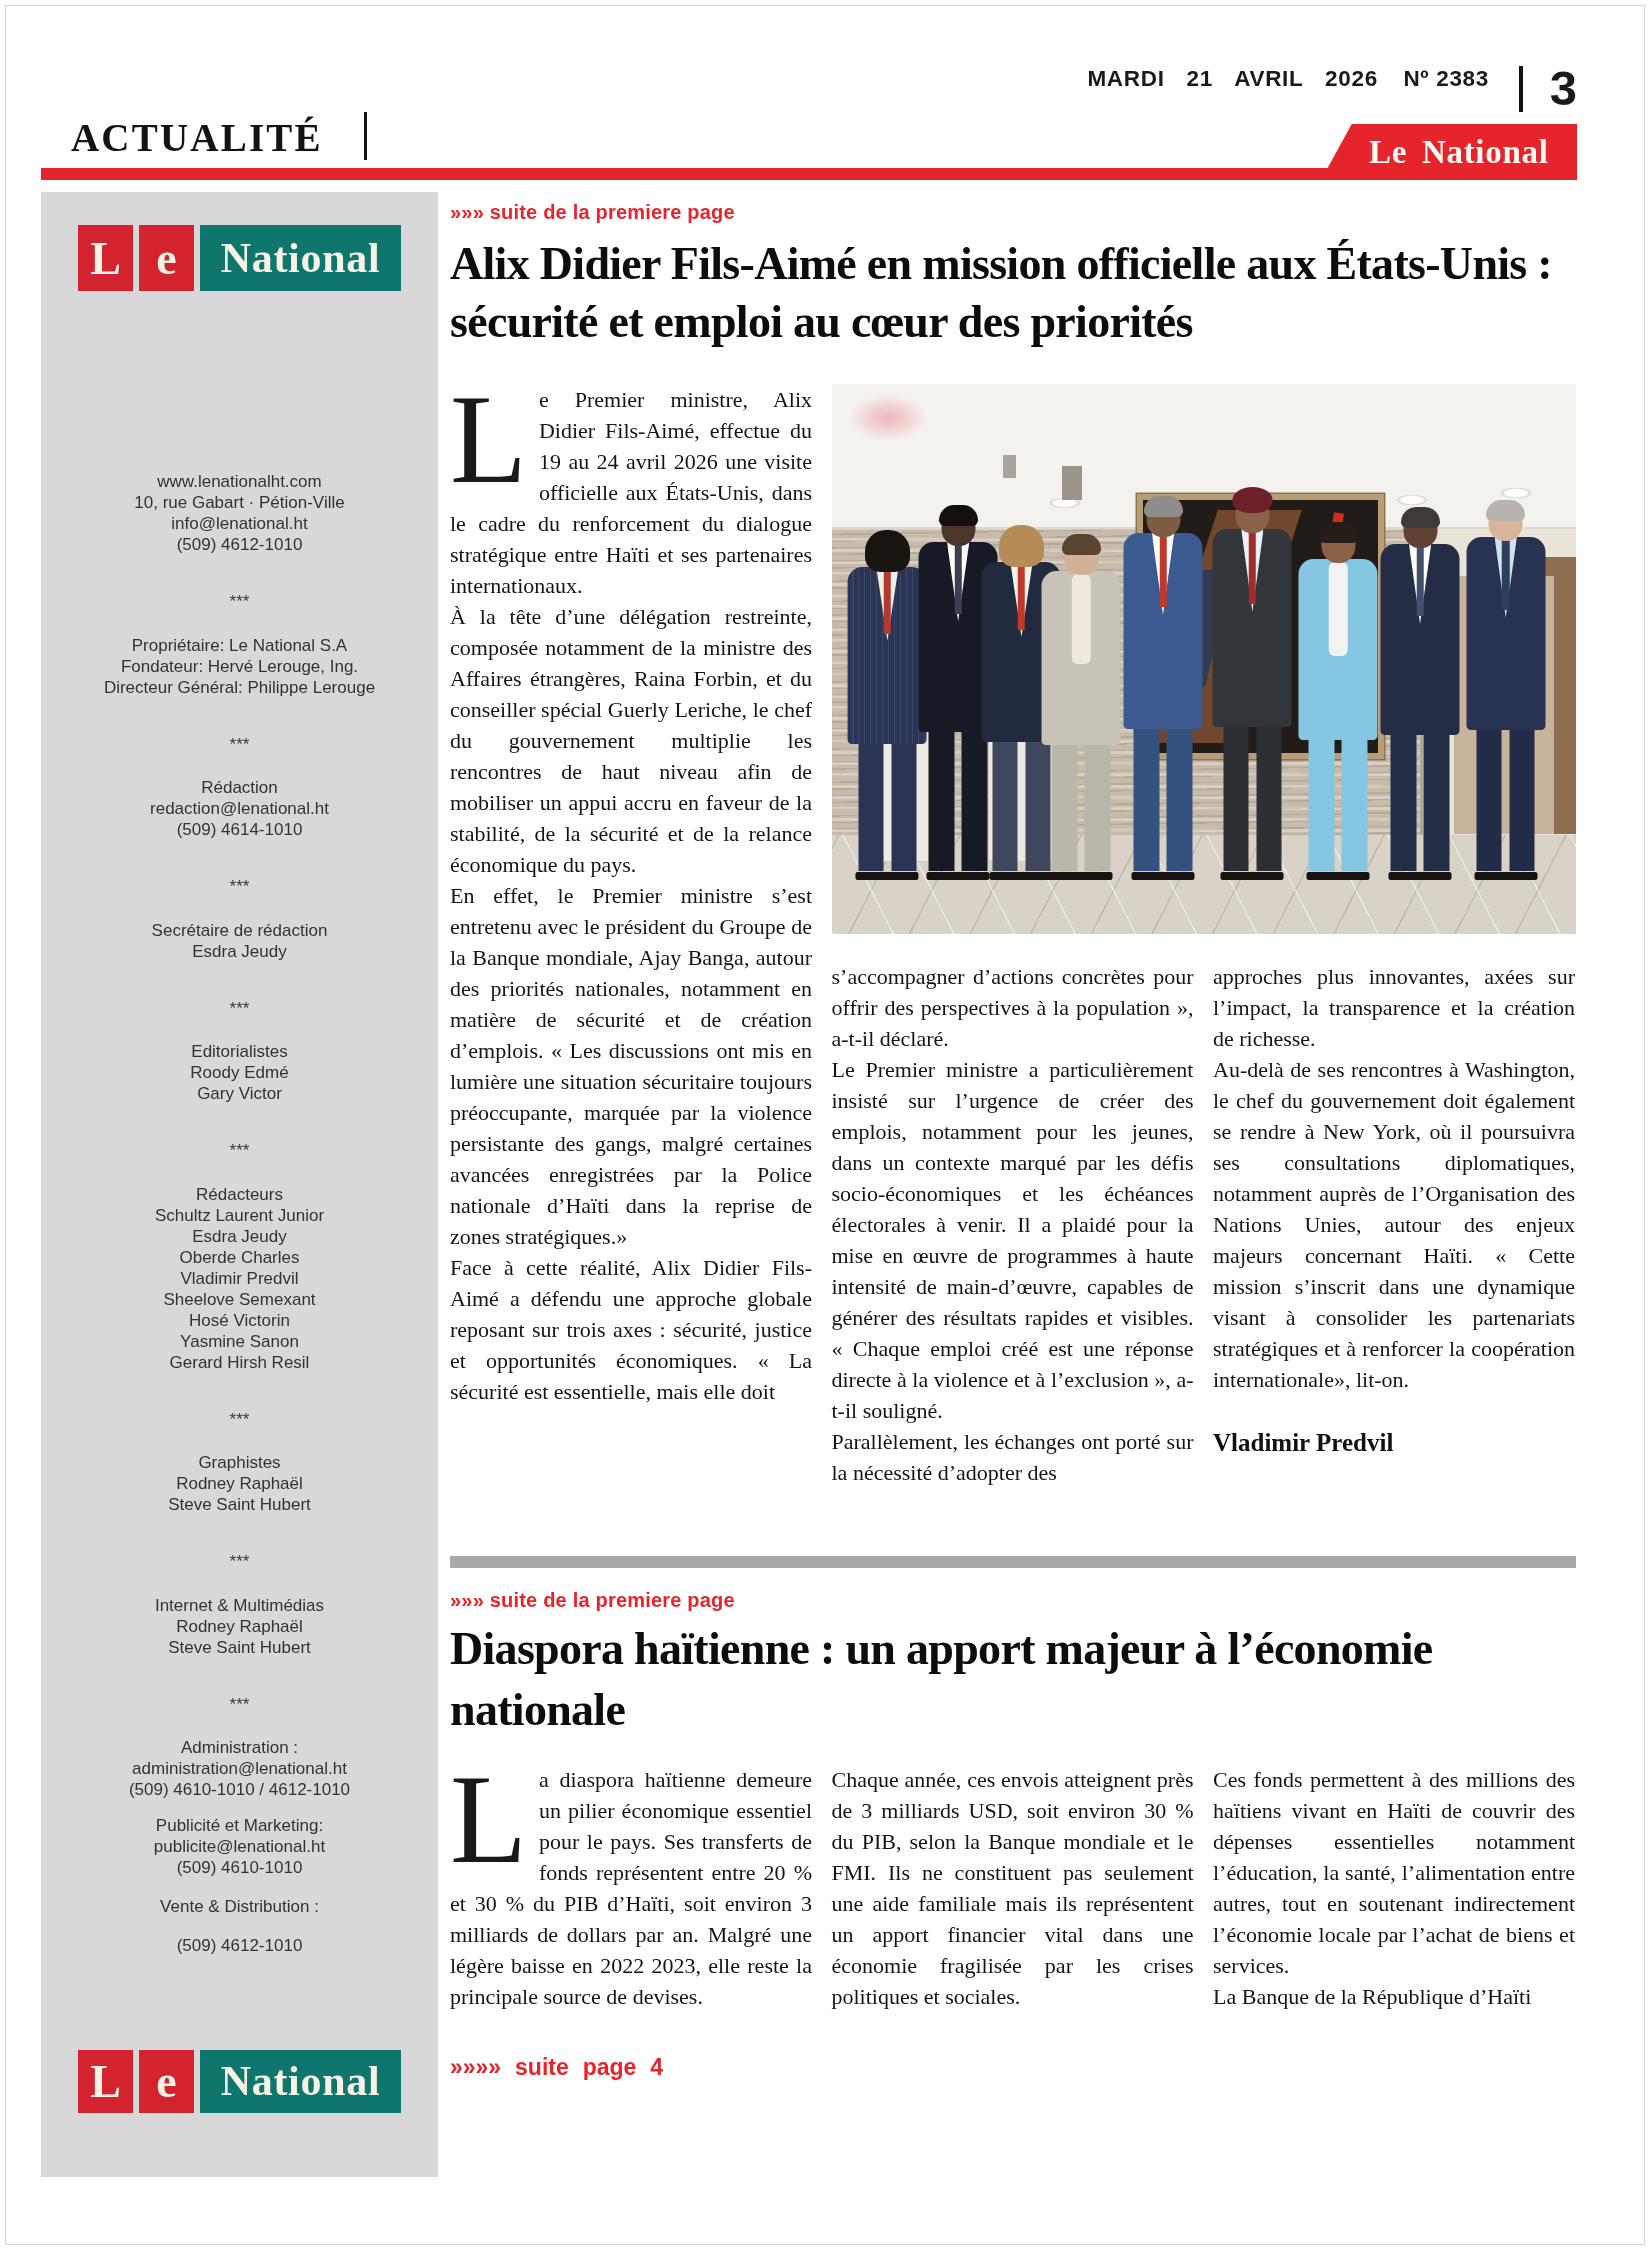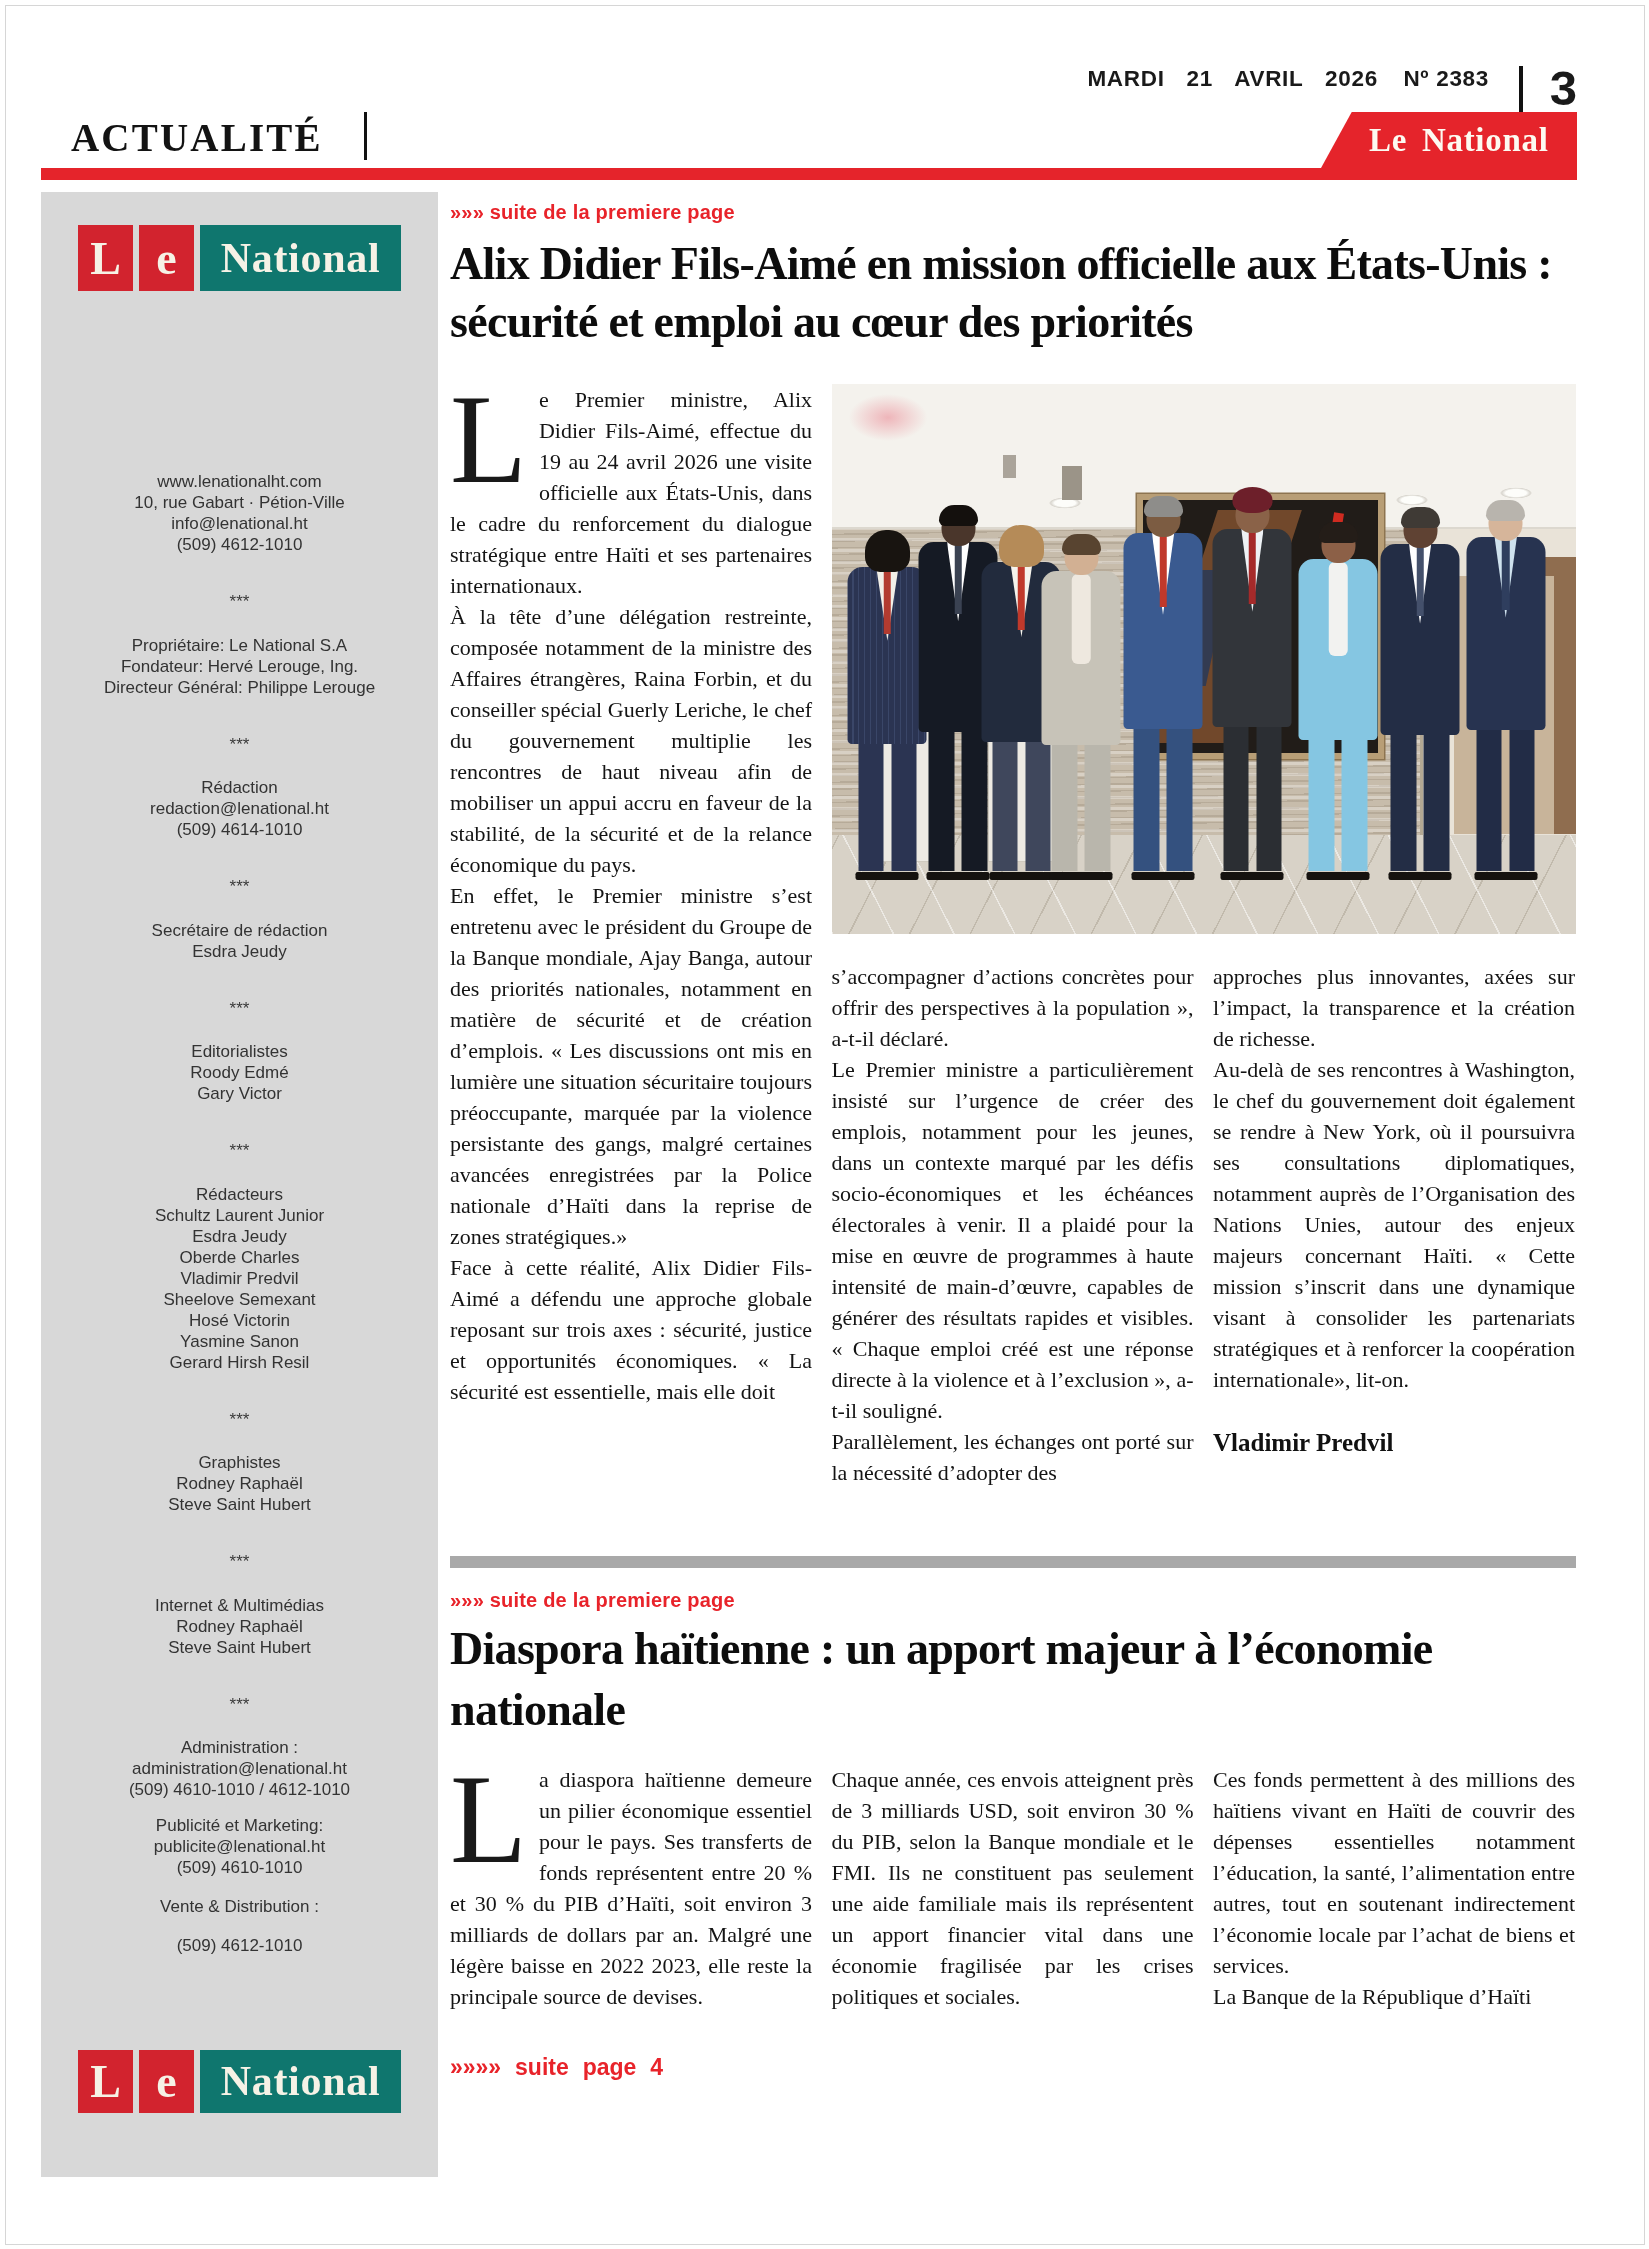--- a/index.html
+++ b/index.html
@@ -16,21 +16,21 @@
   }
   .dateline .date{font-size:22.5px;letter-spacing:0.7px;word-spacing:15px;padding-bottom:6px;}
   .dateline .issue{font-size:22.5px;letter-spacing:0.7px;padding-bottom:6px;}
   .dateline .pagebar{width:3.7px;height:46px;background:#111;margin-left:4.5px;}
   .dateline .pagenum{font-size:49px;line-height:0.9;margin-left:1.5px;}
   .section-row{position:absolute;left:71px;top:112px;display:flex;align-items:flex-end;}
   .section-title{font-family:"Liberation Serif", serif;font-weight:bold;font-size:39px;letter-spacing:2.2px;color:#131313;}
   .section-bar{width:3px;height:48px;background:#111;margin-left:41px;}
   .red-rule{position:absolute;left:41px;right:73px;top:168px;height:12px;background:#e5242b;}
   .brand-banner{
-    position:absolute;right:73px;top:112px;width:256px;height:56px;background:#e5242b;
+    position:absolute;right:73px;top:124px;width:256px;height:56px;background:#e5242b;
     clip-path:polygon(12% 0,100% 0,100% 100%,0 100%);
     display:flex;align-items:center;justify-content:center;
   }
   .brand-banner span{
     font-family:"Liberation Serif", serif;font-weight:bold;font-size:33px;color:#fdfaf1;
     letter-spacing:0.7px;padding-left:19.5px;word-spacing:6px;
   }
 
   
   .sidebar{

